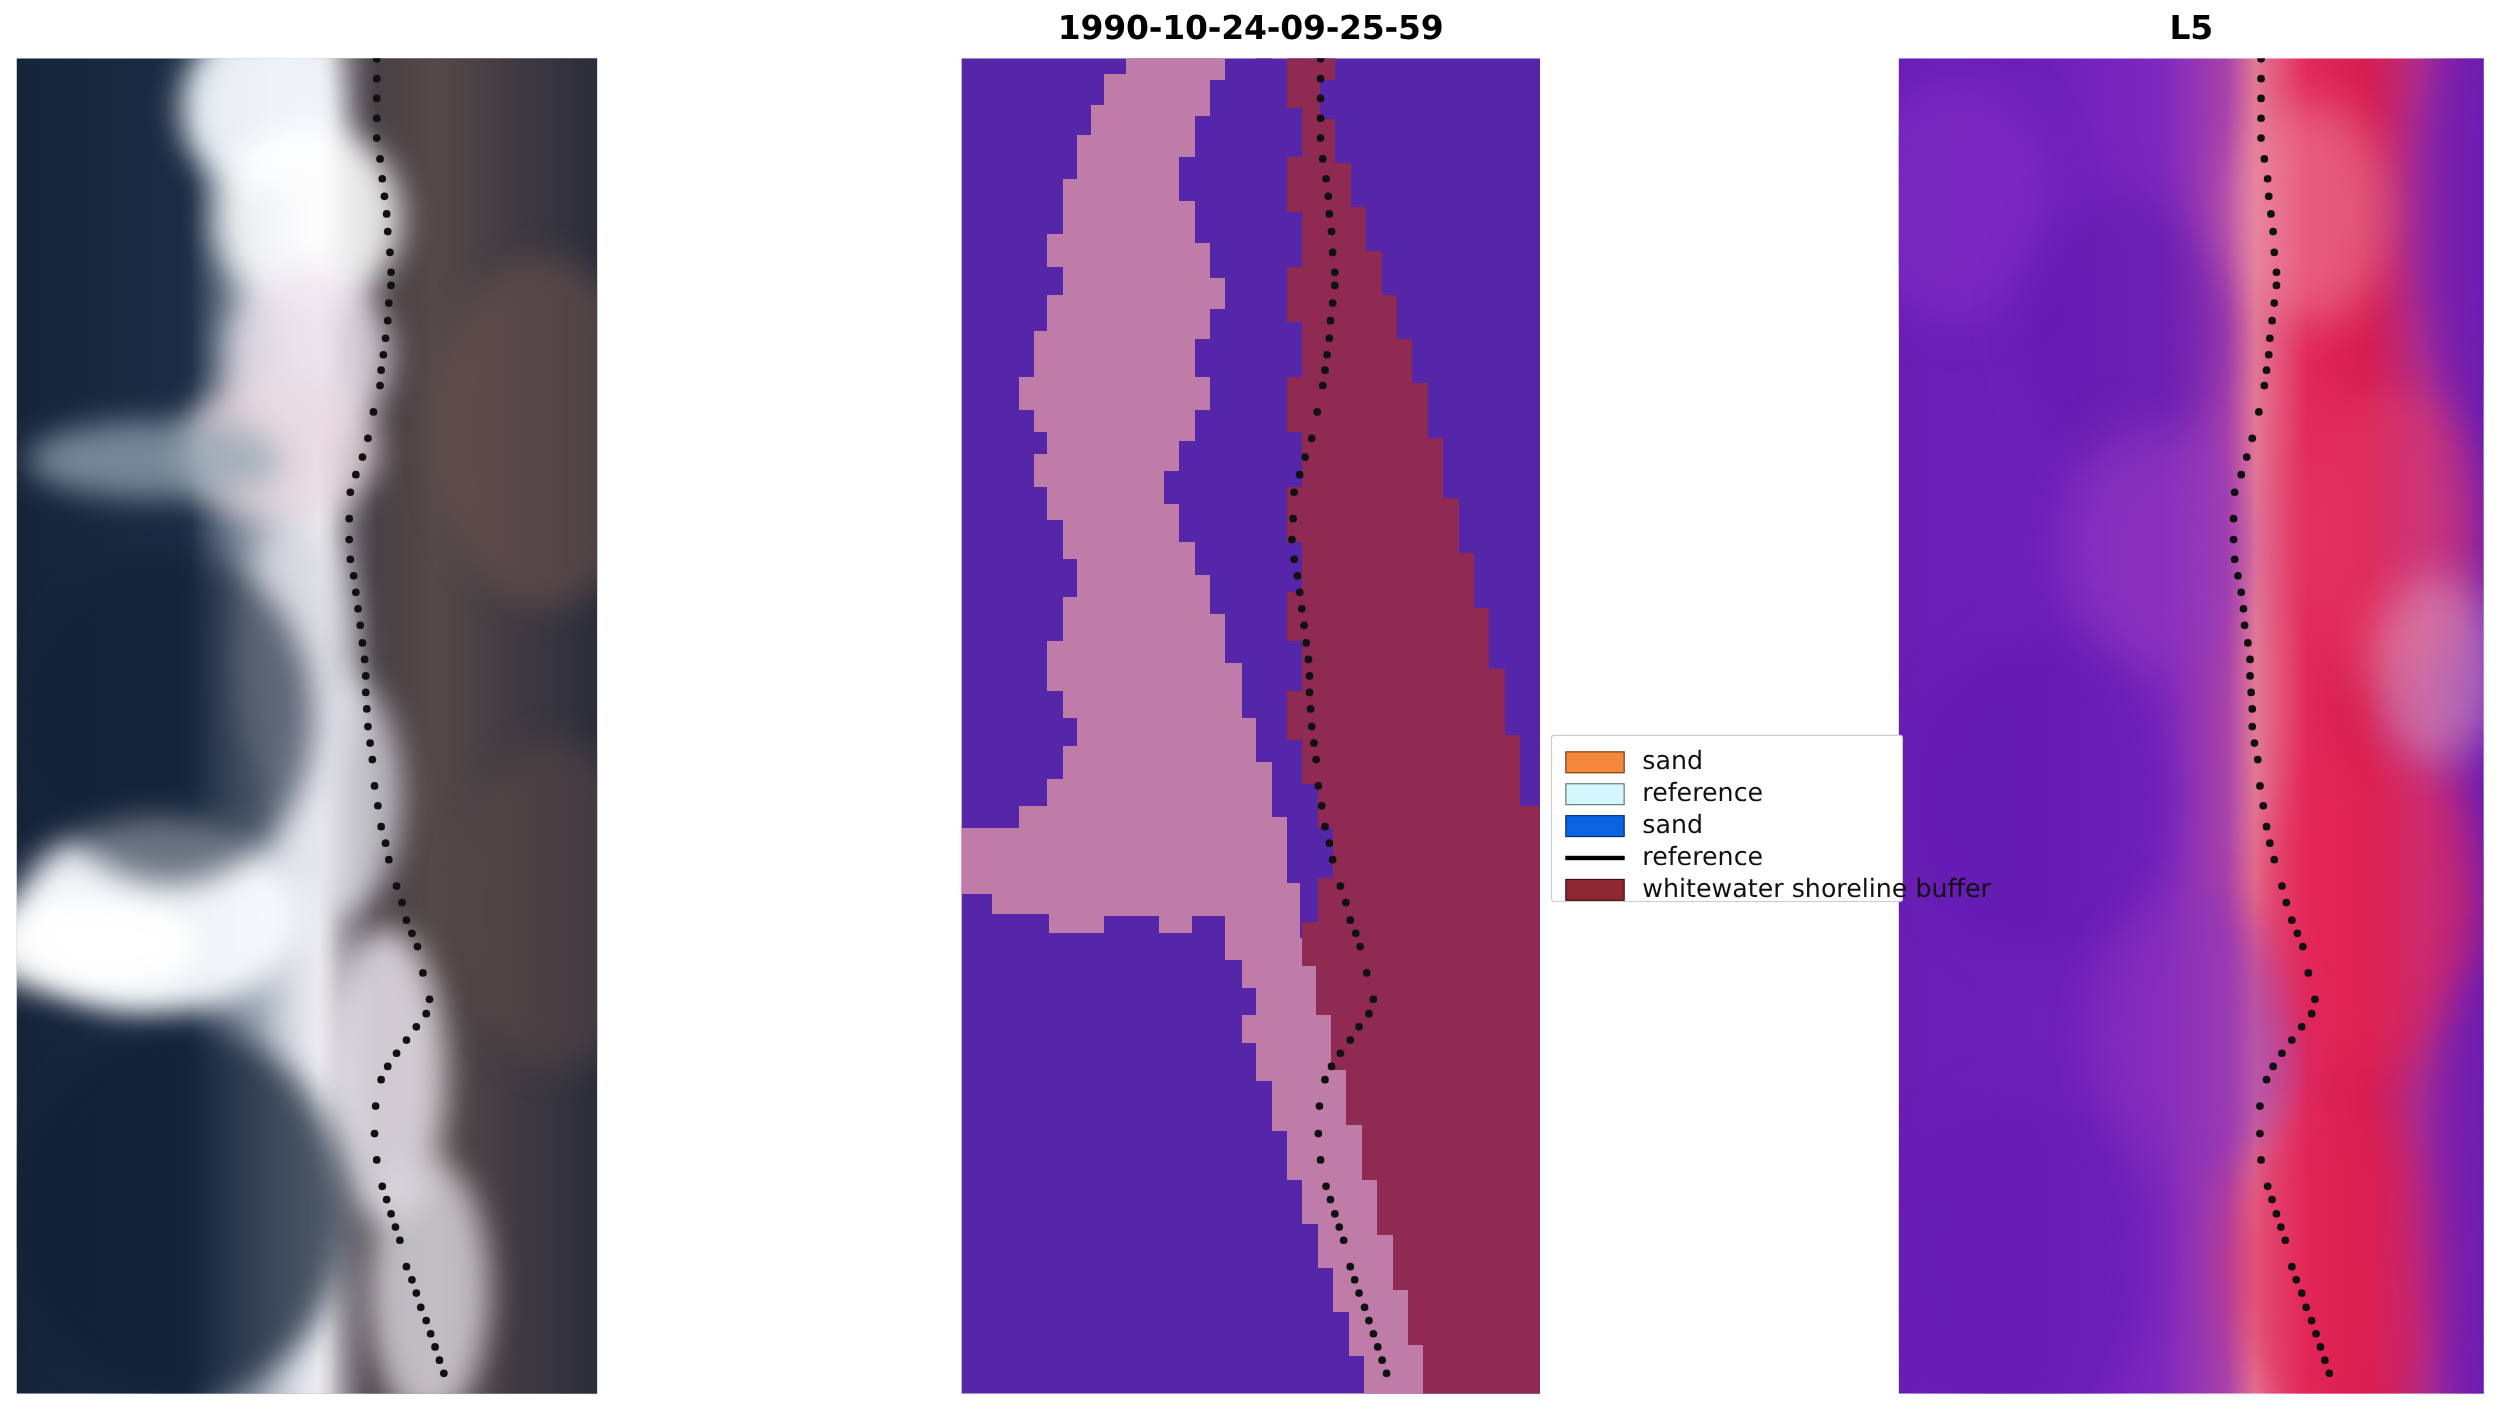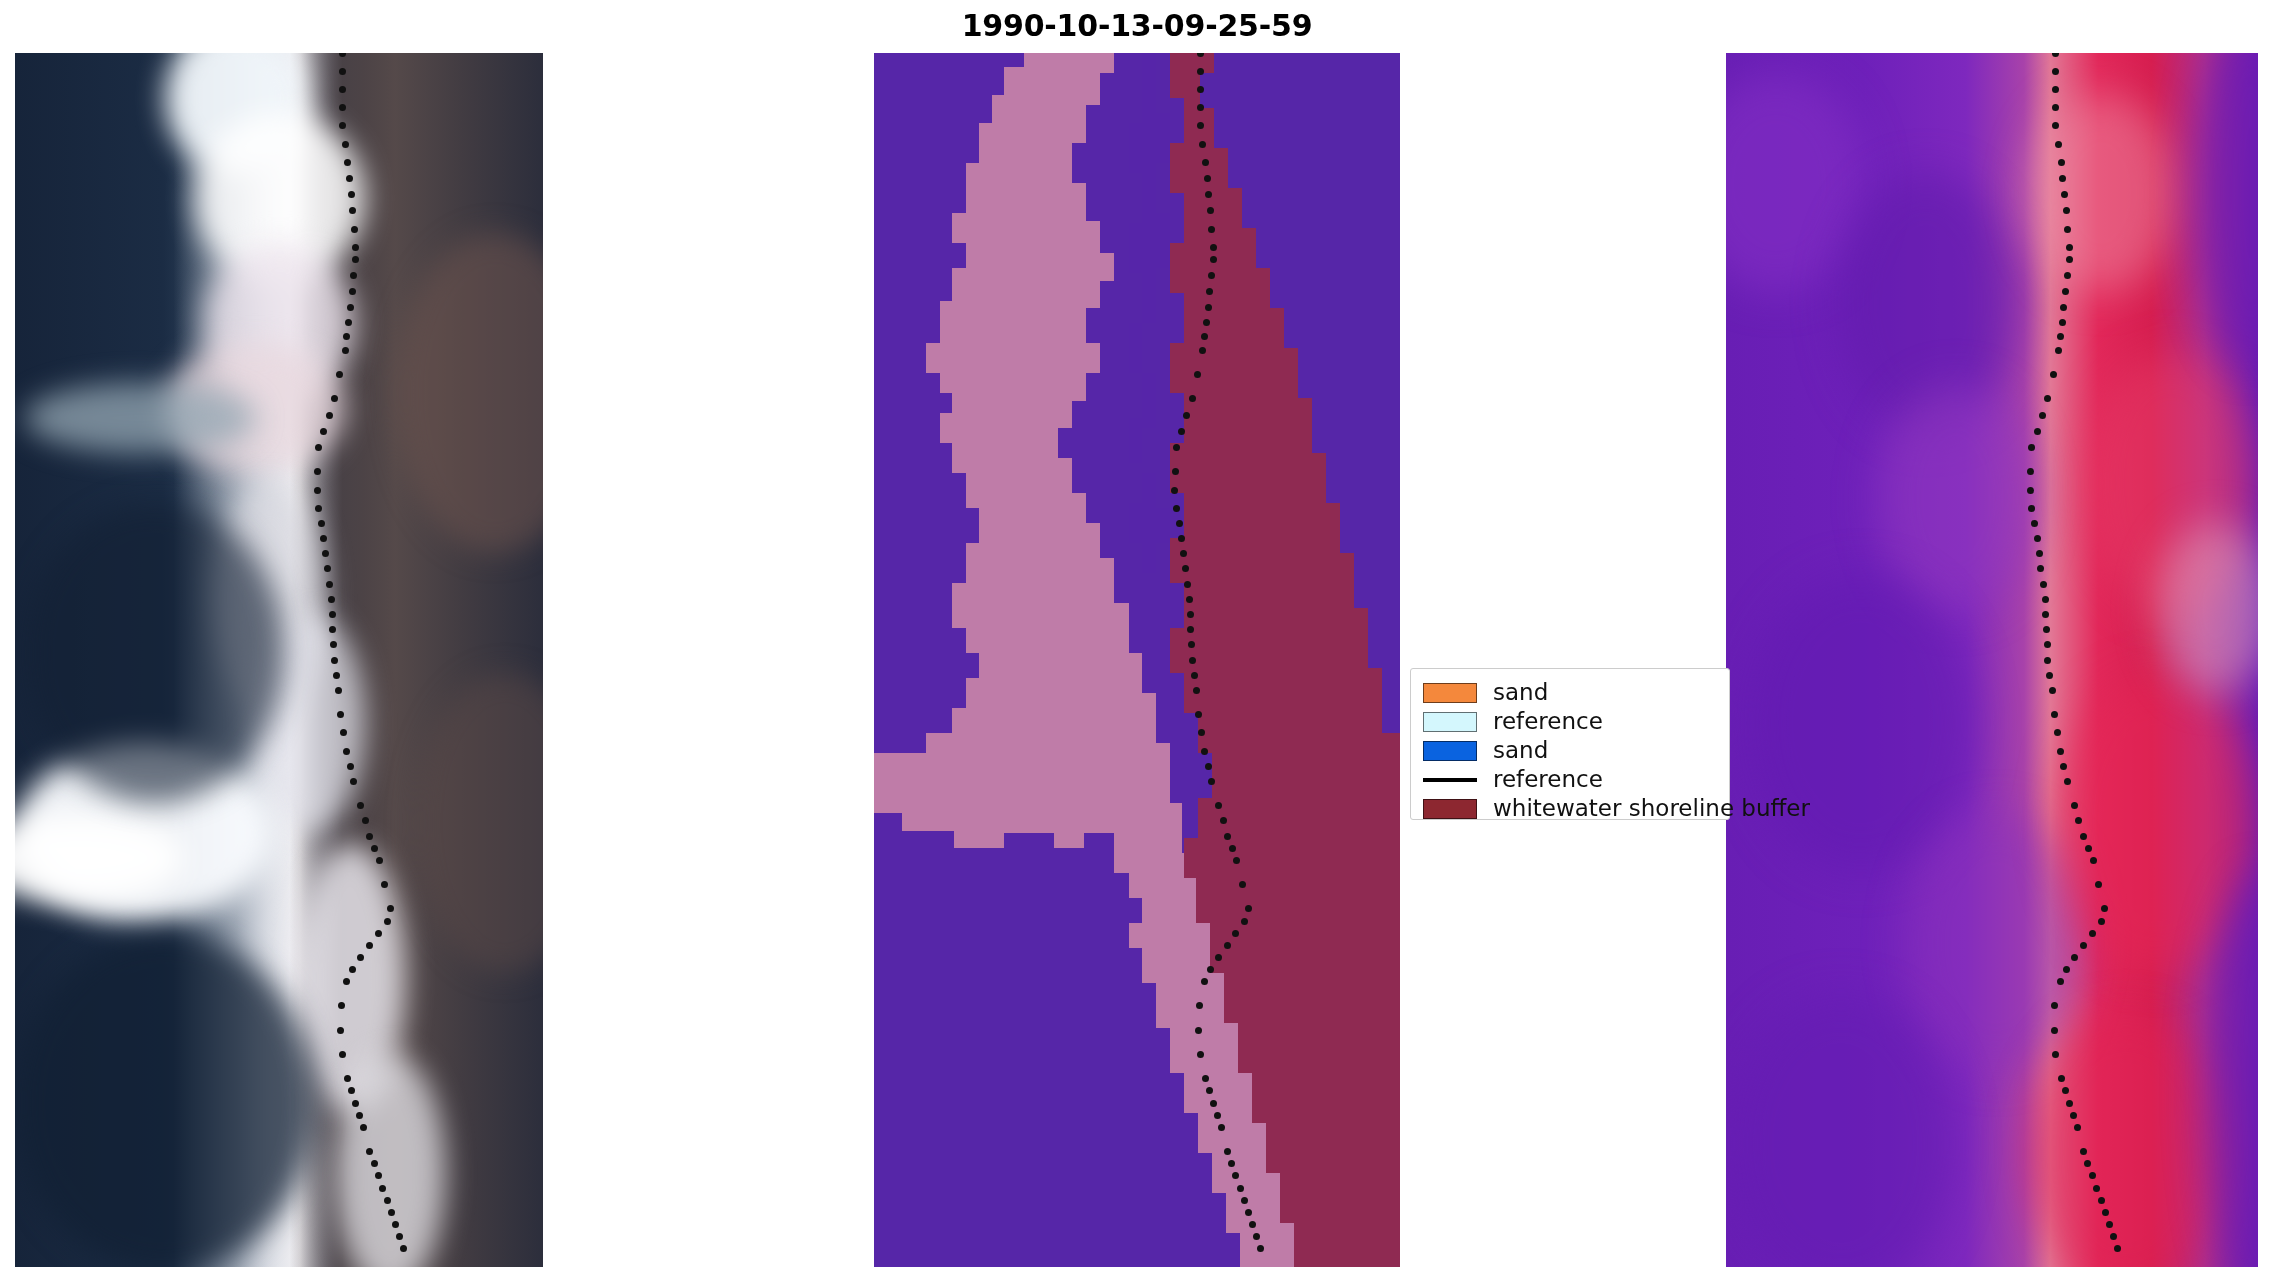--- a/index.html
+++ b/index.html
@@ -244,21 +244,21 @@
           <div class="shore-dot" style="background: rgb(17, 17, 17); left: 364.252px; top: 1131.59px;"></div>
           <div class="shore-dot" style="background: rgb(17, 17, 17); left: 368.74px; top: 1143.73px;"></div>
           <div class="shore-dot" style="background: rgb(17, 17, 17); left: 372.7px; top: 1155.87px;"></div>
           <div class="shore-dot" style="background: rgb(17, 17, 17); left: 376.66px; top: 1168.01px;"></div>
           <div class="shore-dot" style="background: rgb(17, 17, 17); left: 380.62px; top: 1180.15px;"></div>
           <div class="shore-dot" style="background: rgb(17, 17, 17); left: 384.58px; top: 1192.29px;"></div>
         </div>
     </div>
   </div>
 
-  <div class="panel-title" style="left:874px; top:8px; width:526px;">1990-10-13-09-25-59</div>
+  <div class="panel-title" style="left:874px; top:8px; width:526px;">1990-10-24-09-25-59</div>
 
   <div class="panel" style="left:874px; top:53px; width:526px; height:1214px;">
     <div class="axes" style="left:0; top:0; width:526px; height:1214px;">
 
       <div class="layer cls-water"></div>
 
       <svg class="layer" viewBox="0 0 526 1214" preserveAspectRatio="none">
         <polygon fill="#bf7ca8" points="
           146,0 146,18 132,18 132,54 160,54 160,72 175,72 175,110 190,110 190,170
           205,170 205,200 190,200 190,228 204,228 204,238 218,238 218,260 204,260
@@ -422,20 +422,21 @@
           <div class="shore-dot" style="background: rgb(17, 17, 17); left: 362.859px; top: 1131.59px;"></div>
           <div class="shore-dot" style="background: rgb(17, 17, 17); left: 367.33px; top: 1143.73px;"></div>
           <div class="shore-dot" style="background: rgb(17, 17, 17); left: 371.275px; top: 1155.87px;"></div>
           <div class="shore-dot" style="background: rgb(17, 17, 17); left: 375.22px; top: 1168.01px;"></div>
           <div class="shore-dot" style="background: rgb(17, 17, 17); left: 379.165px; top: 1180.15px;"></div>
           <div class="shore-dot" style="background: rgb(17, 17, 17); left: 383.11px; top: 1192.29px;"></div>
         </div>
     </div>
   </div>
 
+  <div class="panel-title" style="left:1726px; top:8px; width:532px;">L5</div>
 
   <div class="panel" style="left:1726px; top:53px; width:532px; height:1214px;">
     <div class="axes" style="left:0; top:0; width:532px; height:1214px;">
 
       <div class="layer l5-base"></div>
 
       <div class="l5-blob" style="left:-40px; top:20px; width:180px; height:220px; background:rgba(132,46,196,0.6);"></div>
       <div class="l5-blob" style="left:110px; top:120px; width:180px; height:260px; background:rgba(96,26,172,0.6);"></div>
       <div class="l5-blob" style="left:150px; top:330px; width:160px; height:230px; background:rgba(146,56,192,0.55);"></div>
       <div class="l5-blob" style="left:20px; top:520px; width:230px; height:300px; background:rgba(96,26,176,0.55);"></div>

